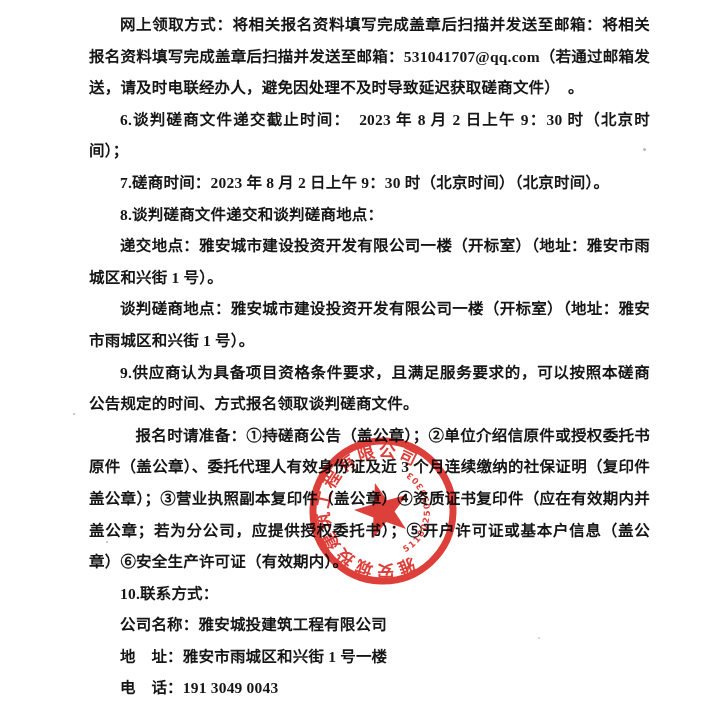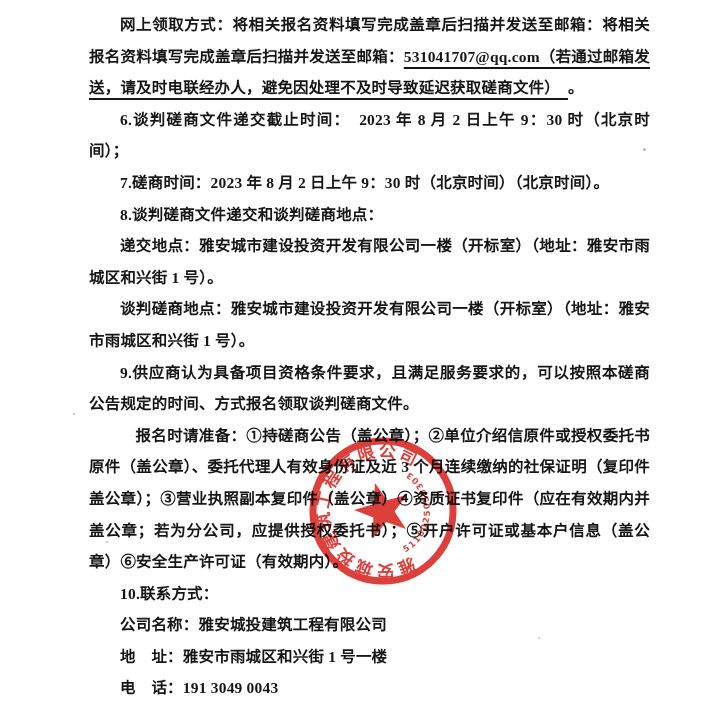--- a/index.html
+++ b/index.html
@@ -26,21 +26,20 @@
     font-weight: 700;
     font-size: 15.5px;
     line-height: 31.6px;
     letter-spacing: 0.2px;
     text-align: justify;
     white-space: pre-wrap;
   }
   .para { margin: 0; }
   .seg { text-decoration: none; }
   .seg-u {
-    text-decoration: underline;
     text-decoration-thickness: 1.6px;
     text-underline-offset: 5px;
   }
   .seal {
     position: absolute;
     left: 303px;
     top: 431px;
     width: 160px;
     height: 160px;
     opacity: 0.88;

